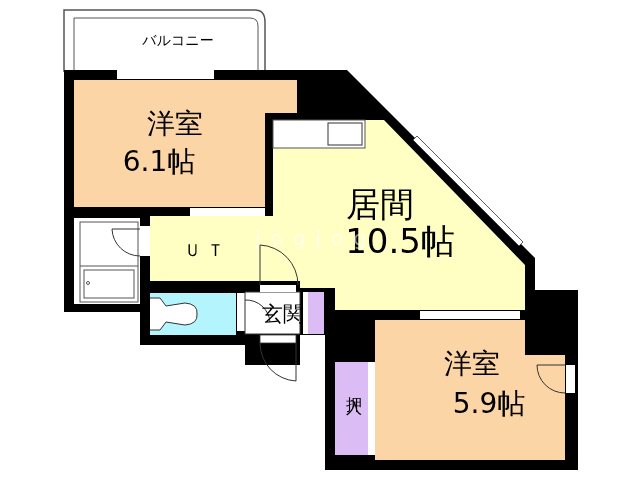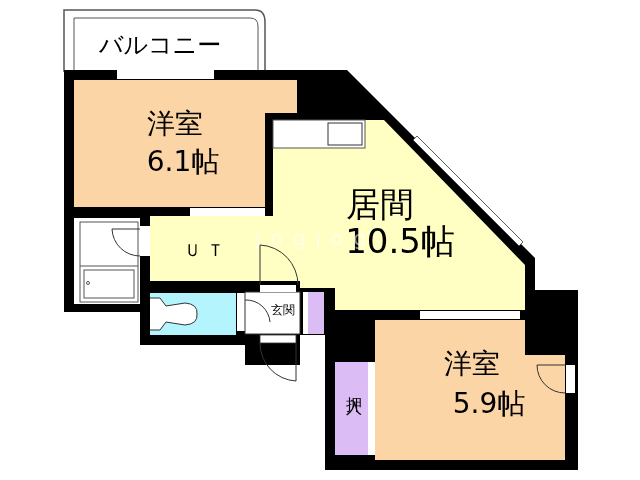--- a/index.html
+++ b/index.html
@@ -68,30 +68,30 @@
     <rect x="260" y="285" width="36" height="7" fill="#fff"></rect>
     <path d="M260 245 A40 40 0 0 1 298 285 M260 245 L260 285" fill="none" stroke="#333" stroke-width="1"></path>
     <rect x="260" y="335" width="36" height="8" fill="#fff" stroke="#333" stroke-width="0.8"></rect>
     <path d="M260 343 A38 38 0 0 0 296 381 L296 343" fill="none" stroke="#333" stroke-width="1"></path>
     <rect x="303" y="292" width="5" height="42" fill="#fff"></rect>
     <rect x="308" y="292" width="16" height="42" fill="#dcbcf4"></rect>
     <path d="M245 300 A24 24 0 0 1 270 322" fill="none" stroke="#333" stroke-width="1"></path>
   </g>
 </svg>
 
-<div class="lbl" style="left:80px;top:33px;width:160px;font-size:24px;">バルコニー</div>
+<div class="lbl" style="left:98px;top:33px;width:160px;font-size:14px;">バルコニー</div>
 
 <div class="lbl room-big" style="left:110px;top:110px;width:130px;">洋室</div>
-<div class="lbl room-big" style="left:118px;top:148px;width:130px;">6.1帖</div>
+<div class="lbl room-big" style="left:94px;top:148px;width:130px;">6.1帖</div>
 
 <div class="lbl room-mid" style="left:330px;top:187px;width:100px;">居間</div>
 <div class="lbl room-mid" style="left:330px;top:224px;width:140px;">10.5帖</div>
 
 <div class="lbl room-big" style="left:412px;top:350px;width:120px;">洋室</div>
 <div class="lbl room-big" style="left:424px;top:390px;width:130px;">5.9帖</div>
 
 <div class="lbl" style="left:172px;top:242px;width:70px;font-size:17px;letter-spacing:6px;">ＵＴ</div>
 
-<div class="lbl room-small" style="left:245px;top:304px;width:76px;font-size:12px;">玄関</div>
+<div class="lbl room-small" style="left:245px;top:304px;width:76px;font-size:21px;">玄関</div>
 
 <div class="lbl vert" style="left:340px;top:384px;width:22px;">押入</div>
 
 <div class="lbl" style="left:255px;top:228px;font-size:20px;color:rgba(255,255,255,0.55);letter-spacing:10px;">jogjog</div>
 
 </body></html>

